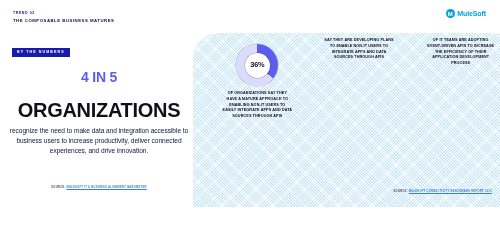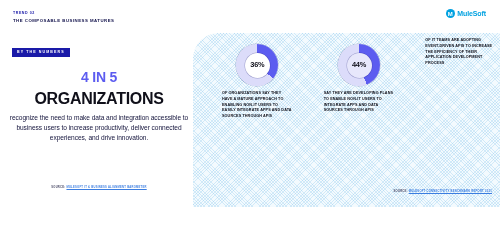--- a/index.html
+++ b/index.html
@@ -36,24 +36,24 @@
     background:#1a1aa8;color:#fff;
     padding:2.5px 5px;
     font-size:3.6px;font-weight:bold;letter-spacing:1.1px;
     text-transform:uppercase;line-height:1;
   }
 
   
   .left{position:absolute;left:8px;top:70px;width:182px;text-align:center;}
   .kicker{
     font-size:14px;font-weight:bold;color:#5c5cf0;
-    letter-spacing:-.2px;line-height:1;margin-bottom:7px;
+    letter-spacing:-.2px;line-height:1;margin-bottom:16px;
   }
   .headline{
-    font-size:16px;font-weight:bold;color:#10101a;
+    font-size:20px;font-weight:bold;color:#10101a;
     letter-spacing:-.3px;line-height:1;margin-bottom:6px;
   }
   .lede{
     font-size:6.6px;color:#14143c;line-height:1.5;letter-spacing:-.05px;
   }
   .source-left{
     position:absolute;left:8px;top:186px;width:182px;text-align:center;
     font-size:2.7px;letter-spacing:.25px;line-height:1.2;
   }
   .source-label{color:#4a4a66;font-weight:bold;}
@@ -64,21 +64,21 @@
     position:absolute;left:193px;top:33px;width:307px;height:174px;
     border-top-left-radius:26px;
     background-color:#f3fafe;
     background-image:
       repeating-linear-gradient(45deg,rgba(130,195,235,.30) 0 .5px,transparent .5px 2px),
       repeating-linear-gradient(-45deg,rgba(130,195,235,.30) 0 .5px,transparent .5px 2px);
     overflow:hidden;
   }
 
   .stats{position:absolute;left:0;top:0;width:307px;display:flex;}
-  .stat{width:90px;margin:0 4px;padding-left:23px;}
+  .stat{width:90px;margin:0 4px;text-align:center;padding-left:23px;}
   .stat:nth-child(1){margin-left:6px;}
   .donut-wrap{display:flex;justify-content:center;margin-top:11px;}
   .donut{
     width:42px;height:42px;border-radius:50%;
     display:flex;align-items:center;justify-content:center;
     position:relative;
     box-shadow:0 0 0 .5px rgba(40,40,120,.35);
   }
   .donut-hole{
     width:25px;height:25px;border-radius:50%;
@@ -132,27 +132,20 @@
           <div class="donut" id="donut0" style="background: conic-gradient(rgb(92, 92, 240) 0deg, rgb(92, 92, 240) 129.6deg, rgb(220, 220, 250) 129.6deg, rgb(220, 220, 250) 360deg);">
             <div class="donut-hole" id="hole0" style="background: rgb(255, 255, 255);">
               <span class="donut-val">36%</span>
             </div>
           </div>
         </div>
         <div class="caption">OF ORGANIZATIONS SAY THEY HAVE A MATURE APPROACH TO ENABLING NON-IT USERS TO EASILY INTEGRATE APPS AND DATA SOURCES THROUGH APIS</div>
       </div>
 
       <div class="stat">
-        <div class="donut-wrap">
-          <div class="donut" id="donut1" style="background: conic-gradient(rgb(92, 92, 240) 0deg, rgb(92, 92, 240) 158.4deg, rgb(220, 220, 250) 158.4deg, rgb(220, 220, 250) 360deg);">
-            <div class="donut-hole" id="hole1" style="background: rgb(231, 231, 251);">
-              <span class="donut-val">44%</span>
-            </div>
-          </div>
-        </div>
         <div class="caption">SAY THEY ARE DEVELOPING PLANS TO ENABLE NON-IT USERS TO INTEGRATE APPS AND DATA SOURCES THROUGH APIS</div>
       </div>
 
       <div class="stat">
         <div class="caption">OF IT TEAMS ARE ADOPTING EVENT-DRIVEN APIS TO INCREASE THE EFFICIENCY OF THEIR APPLICATION DEVELOPMENT PROCESS</div>
       </div>
 
     </div>
 
     <div class="source-right">

